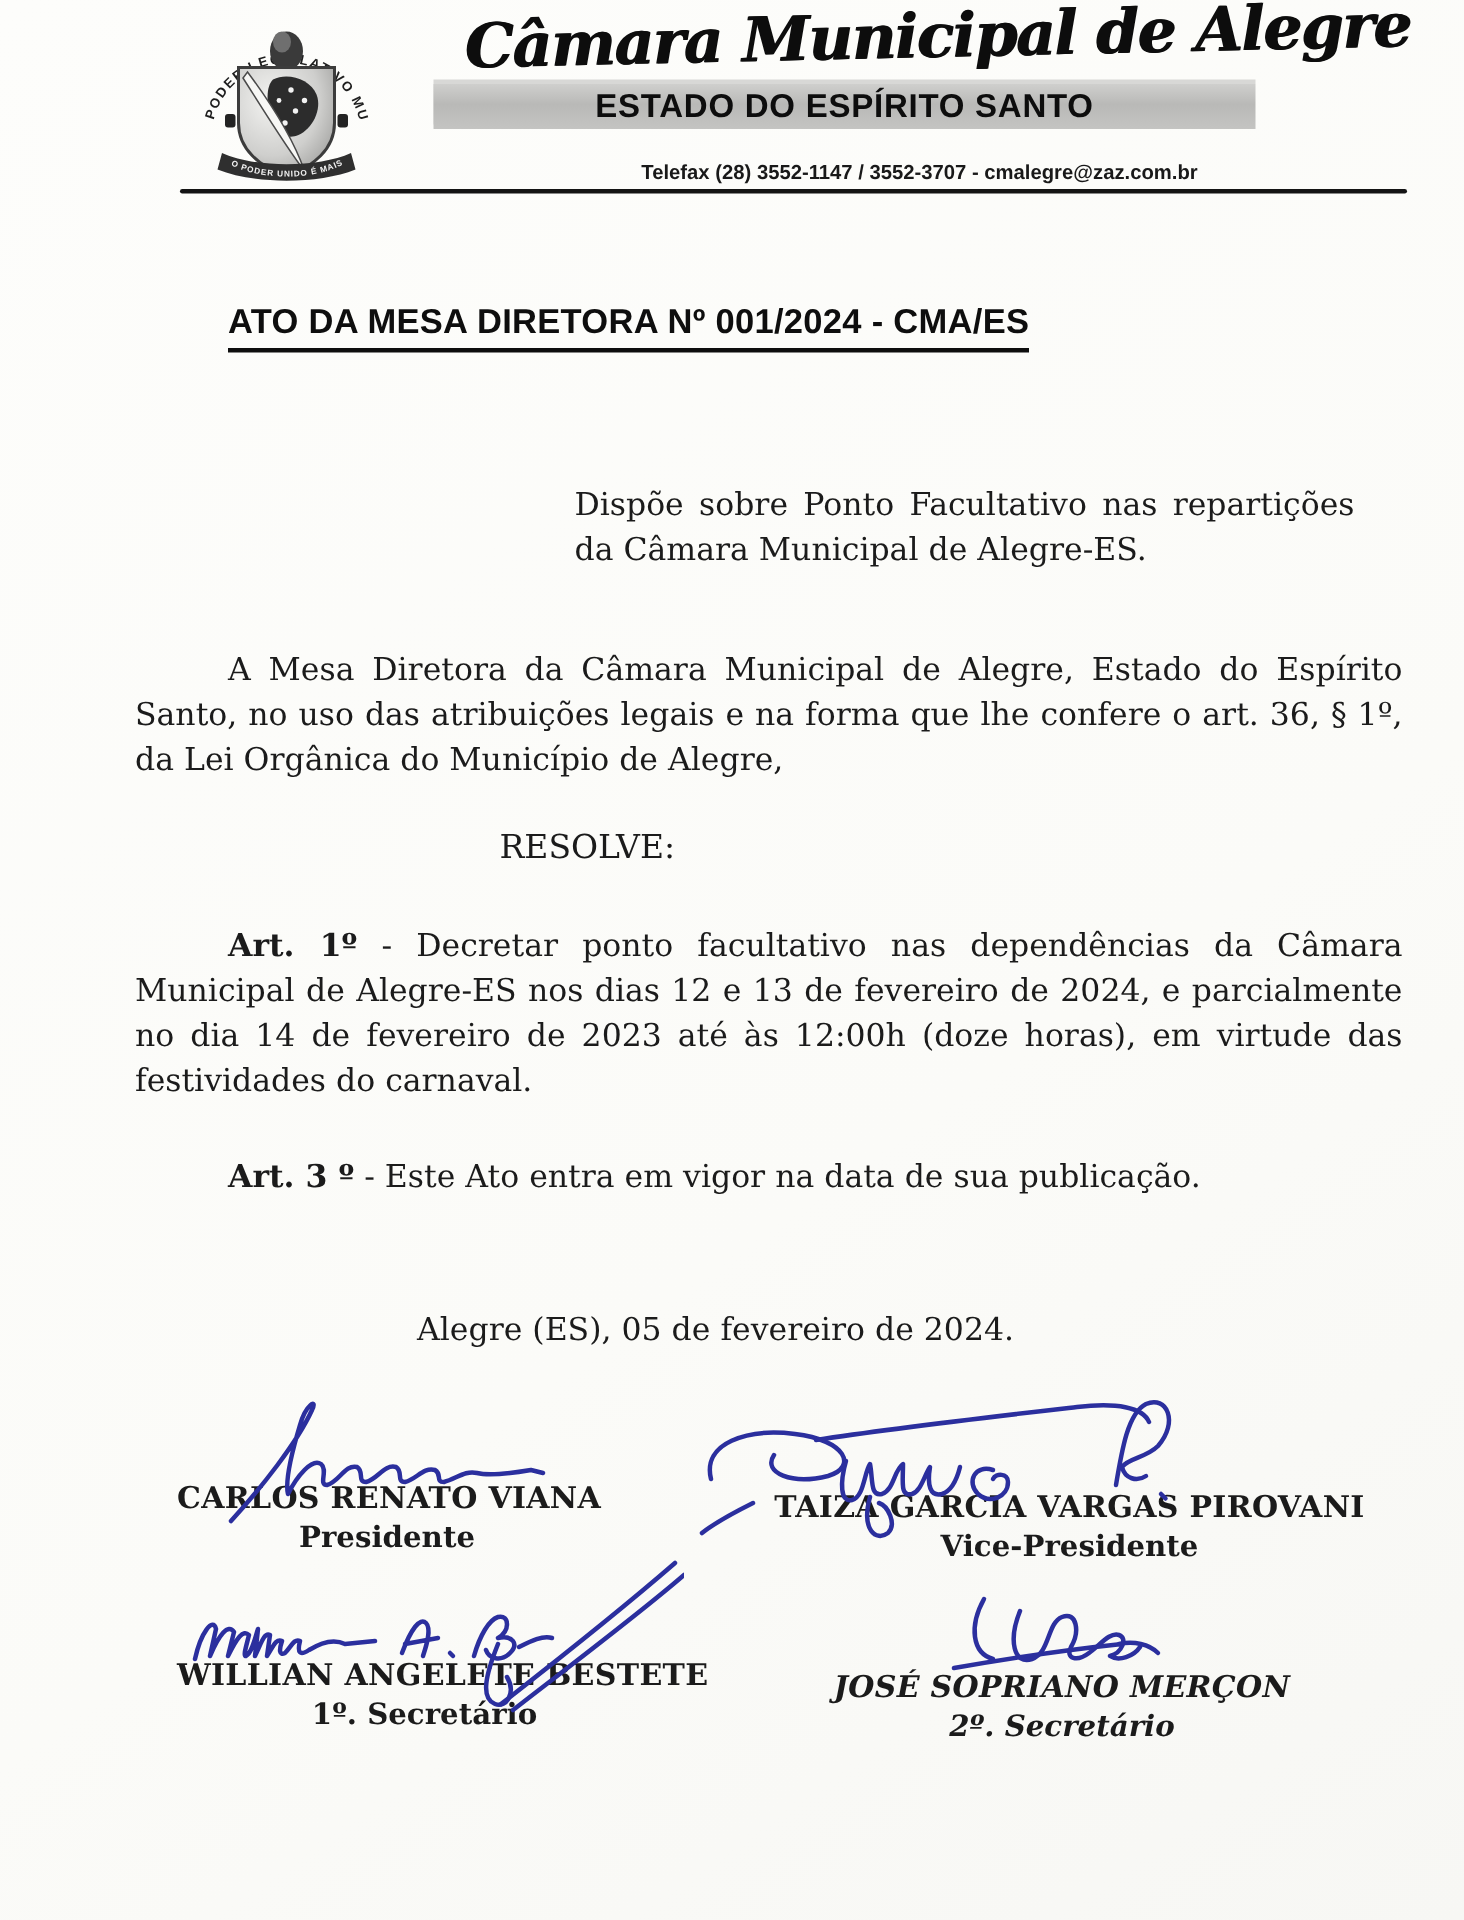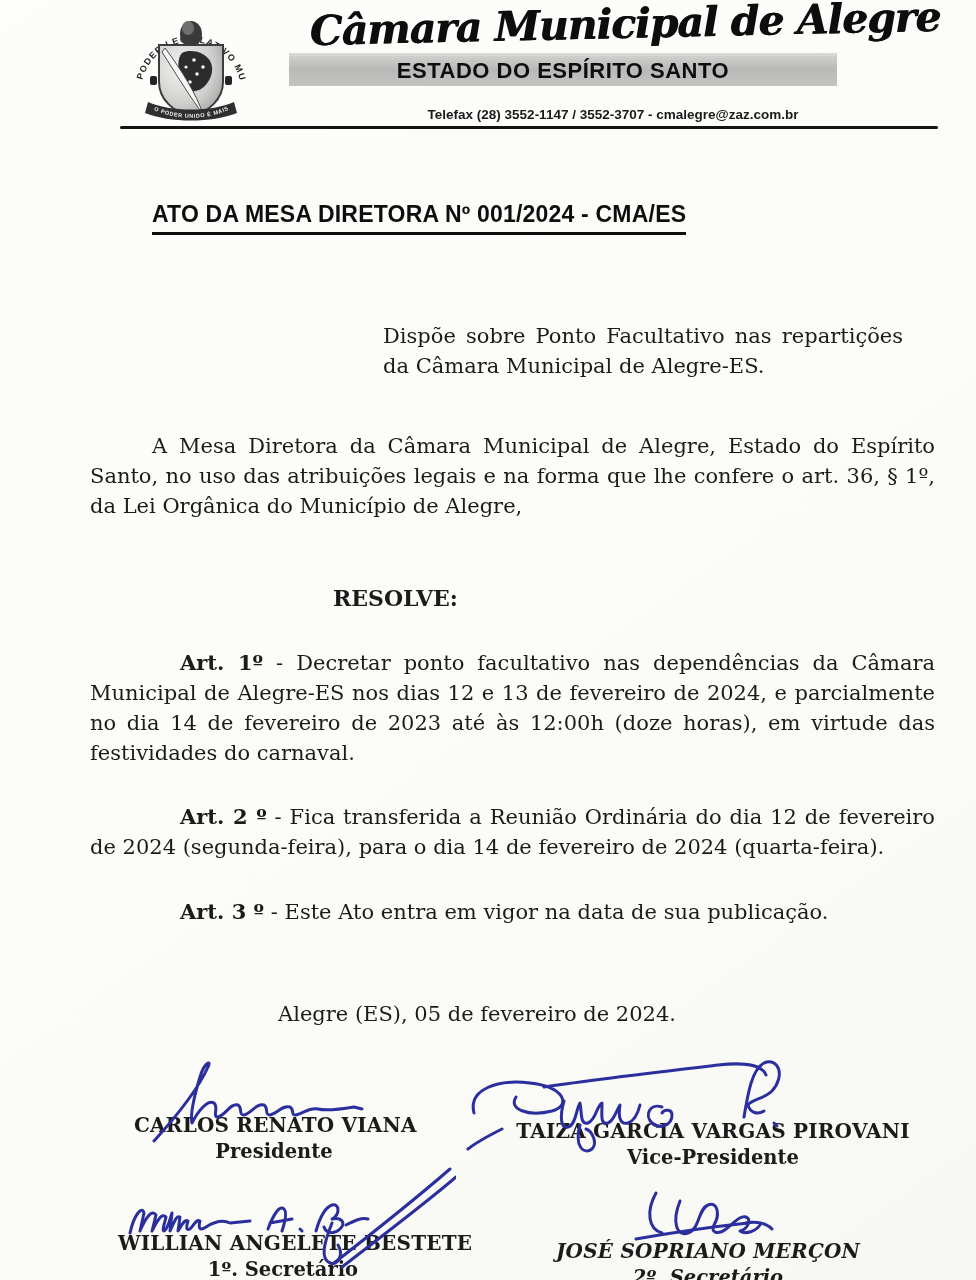--- a/index.html
+++ b/index.html
@@ -51,34 +51,34 @@
   .doc-body{padding:0 41px 0 90px;font-size:21px;line-height:1.43;}
   .doc-title{
     margin:66px 0 0 62px;
     font-family:"Liberation Sans", sans-serif;
     font-weight:800;font-size:23px;color:#0e0e0e;
     display:inline-block;border-bottom:3px solid #0e0e0e;padding-bottom:1px;
     letter-spacing:0.2px;white-space:nowrap;
   }
   .ementa{margin:86px 0 0 293px;width:520px;text-align:justify;}
   .preamble{margin:50px 0 0 0;text-align:justify;text-indent:62px;}
-  .resolve{margin:62px 0 0 243px;font-weight:bold;font-size:22px;}
+  .resolve{margin:29px 0 0 243px;font-weight:normal;font-size:22px;}
   .article{margin-top:34px;text-align:justify;text-indent:62px;}
   .article:first-of-type{margin-top:22px;}
-  .article b{font-weight:bold;margin-left:28px;}
+  .article b{font-weight:bold;}
   .dateline{margin:72px 0 0 188px;}
 
   
   .sig-section{position:relative;height:252px;margin-top:26px;}
   .sig-block{position:absolute;text-align:center;z-index:1;}
   .sig-name{font-weight:bold;font-size:20px;letter-spacing:0.2px;white-space:nowrap;}
   .sig-role{font-weight:bold;font-size:19.5px;margin-top:3px;}
   .sig{position:absolute;z-index:2;pointer-events:none;}
   .sig path{fill:none;stroke-width:3;stroke-linecap:round;stroke-linejoin:round;}
-  .b1{left:134px;top:58px;width:280px;}
+  .b1{left:118px;top:58px;width:280px;}
   .b2{left:488px;top:64px;width:450px;}
   .b3{left:118px;top:176px;width:330px;}
   .b4{left:528px;top:184px;width:360px;font-style:italic;}
   .s1{left:148px;top:4px;}
   .s2{left:466px;top:-4px;}
   .s3{left:120px;top:110px;}
   .s4{left:626px;top:126px;}
 </style>
 </head>
 <body>
@@ -140,21 +140,20 @@
     <h1 class="doc-title">ATO DA MESA DIRETORA Nº 001/2024 - CMA/ES</h1>
 
     <p class="ementa">Dispõe sobre Ponto Facultativo nas repartições da Câmara Municipal de Alegre-ES.</p>
 
     <p class="preamble">A Mesa Diretora da Câmara Municipal de Alegre, Estado do Espírito Santo, no uso das atribuições legais e na forma que lhe confere o art. 36, § 1º, da Lei Orgânica do Município de Alegre,</p>
 
     <p class="resolve">RESOLVE:</p>
 
     <p class="article"><b>Art. 1º</b><span> - Decretar ponto facultativo nas dependências da Câmara Municipal de Alegre-ES nos dias 12 e 13 de fevereiro de 2024, e parcialmente no dia 14 de fevereiro de 2023 até às 12:00h (doze horas), em virtude das festividades do carnaval.</span></p>
 
-    <p class="article"><b>Art. 2 º</b><span> - Fica transferida a Reunião Ordinária do dia 12 de fevereiro de 2024 (segunda-feira), para o dia 14 de fevereiro de 2024 (quarta-feira).</span></p>
 
     <p class="article"><b>Art. 3 º</b><span> - Este Ato entra em vigor na data de sua publicação.</span></p>
 
     <p class="dateline">Alegre (ES), 05 de fevereiro de 2024.</p>
   </main>
 
   <section class="sig-section">
 
     <svg class="sig s1" width="220" height="84" viewBox="0 0 220 84" aria-hidden="true">
       <path d="M6,82 C26,60 50,30 60,8 C64,0 56,4 52,18 C46,38 42,56 44,64 C50,52 60,40 66,44 C71,48 64,58 70,58 C78,56 82,44 90,46 C95,49 90,56 96,56 C104,54 108,44 116,46 C121,49 116,56 122,56 C130,54 134,46 142,48 C147,51 142,56 148,56 C156,54 162,48 170,50 C178,52 194,50 206,48 L214,50" stroke="#2b2f9e"></path>

